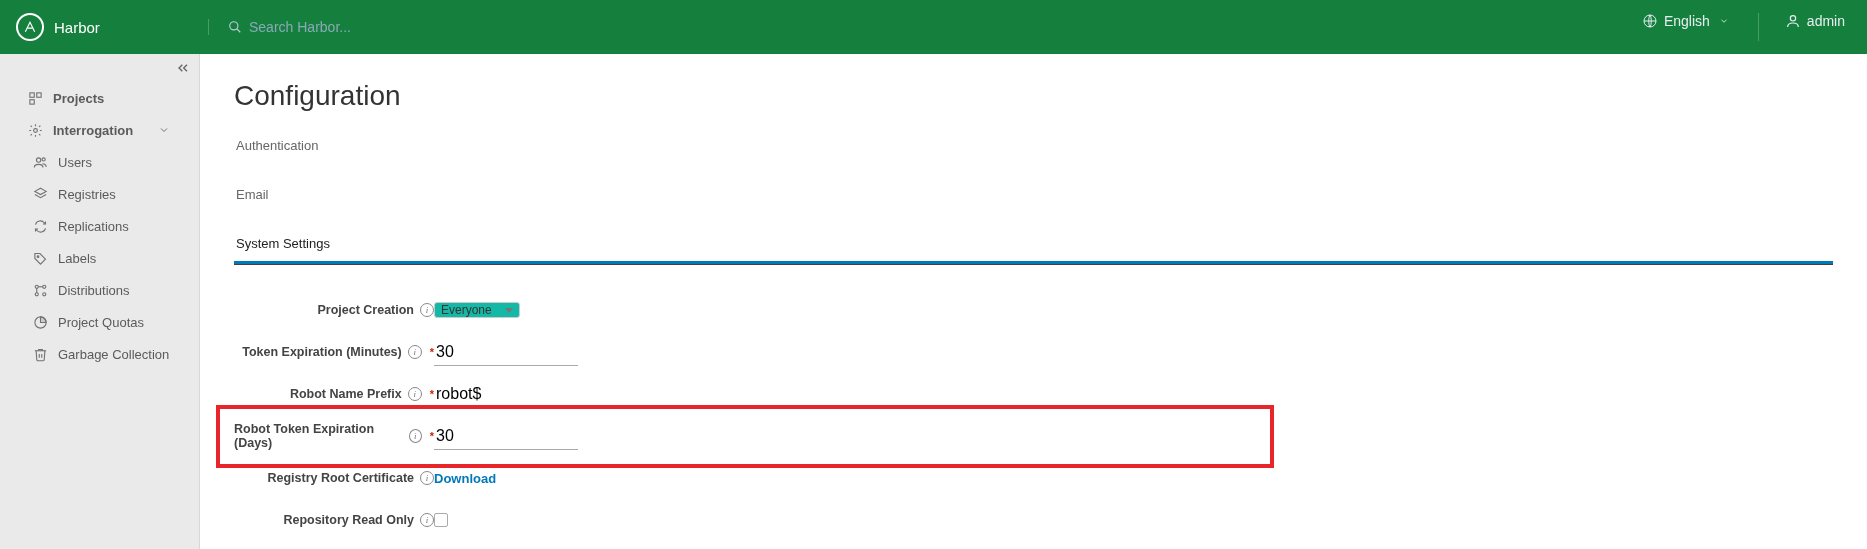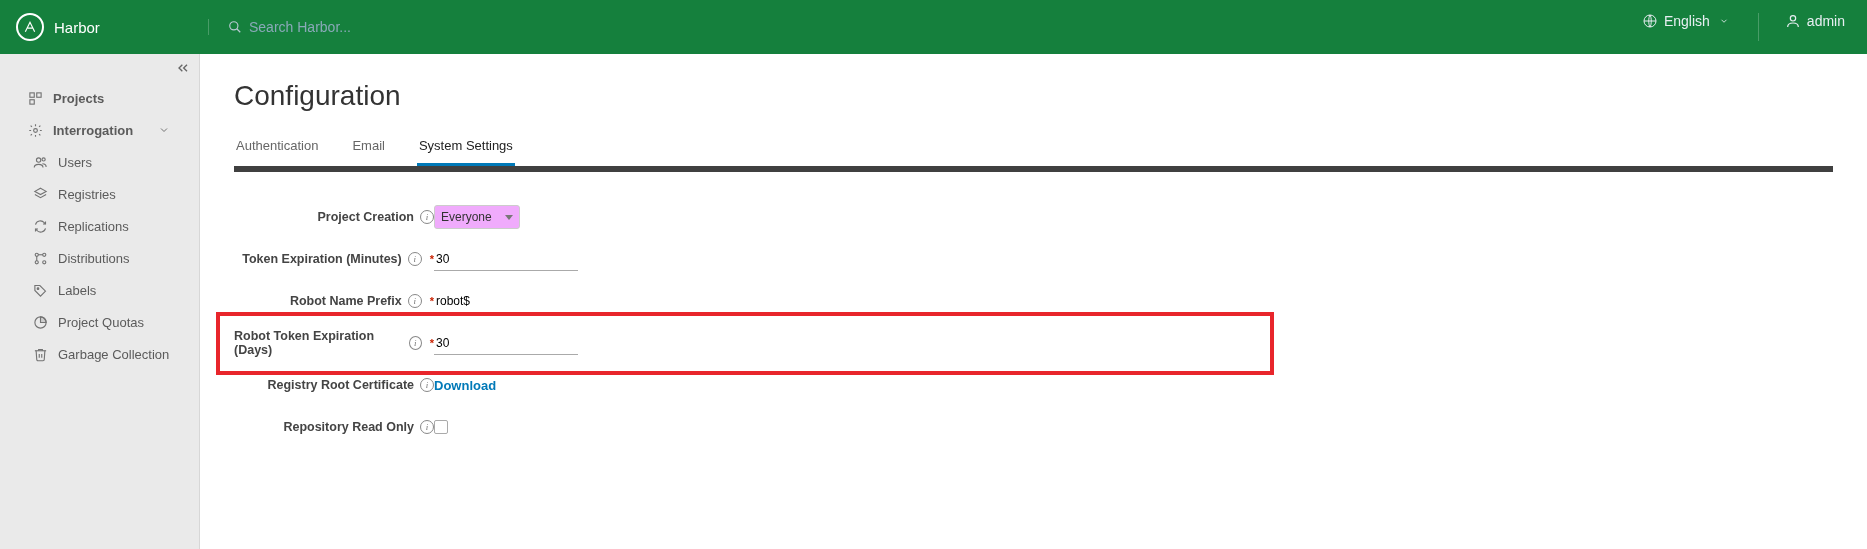--- a/index.html
+++ b/index.html
@@ -23,32 +23,32 @@
 .sidebar { width: 200px; background: #eaeaea; border-right: 1px solid #d7d7d7; position: relative; padding-top: 28px; }
 .collapse-btn { position: absolute; top: 6px; right: 8px; cursor: pointer; color: #666; }
 .side-item { display: flex; align-items: center; gap: 10px; padding: 8px 27px; color: #5b5b5b; font-size: 13px; cursor: pointer; }
 .side-item.top { font-weight: 600; }
 .side-item .chevron { margin-left: auto; }
 .side-sub { padding-left: 32px; }
 .icon { width: 16px; height: 16px; display: inline-flex; align-items: center; justify-content: center; color: #737373; flex-shrink: 0; }
 
 .main { flex: 1; padding: 26px 34px 44px 34px; overflow: auto; }
 .page-title { font-size: 28px; font-weight: 300; color: #333; margin-bottom: 18px; }
-.tabs { display: flex; gap: 30px; border-bottom: 6px solid #404040; margin-bottom: 24px; }
+.tabs { display: flex; gap: 13px; border-bottom: 1px solid #404040; margin-bottom: 24px; flex-direction: column; }
 .tab { padding: 8px 2px 10px; font-size: 13px; color: #666; cursor: pointer; border-bottom: 3px solid transparent; }
 .tab.active { color: #222; border-bottom-color: #0079b8; font-weight: 500; }
 
 .form-row { display: flex; align-items: center; min-height: 42px; }
 .form-label { width: 200px; font-size: 12.5px; font-weight: 600; color: #444; display: flex; align-items: center; gap: 6px; justify-content: flex-end; }
 .req { color: #c92100; font-size: 11px; margin-left: 2px; }
 .info-icon { width: 14px; height: 14px; border: 1px solid #888; border-radius: 50%; display: inline-flex; align-items: center; justify-content: center; font-size: 9px; color: #777; cursor: help; font-weight: 400; font-family: Georgia, serif; font-style: italic; }
 
-.select-box { width: 86px; height: 24px; border: 1px solid #ccc; border-radius: 3px; font-size: 12px; padding: 0 6px; display: flex; align-items: center; justify-content: space-between; cursor: pointer; background: #f0abfc; }
+.select-box { width: 86px; height: 16px; border: 1px solid #ccc; border-radius: 3px; font-size: 12px; padding: 0 6px; display: flex; align-items: center; justify-content: space-between; cursor: pointer; background: #14b8a6; }
 .chev-dn { width: 0; height: 0; border-left: 4px solid transparent; border-right: 4px solid transparent; border-top: 5px solid #777; }
-.text-input { width: 144px; border: none; border-bottom: 1px solid #aaa; font-size: 12px; padding: 4px 2px; outline: none; background: transparent; }
+.text-input { width: 144px; border: none; border-bottom: 1px solid #aaa; font-size: 16px; padding: 4px 2px; outline: none; background: transparent; }
 .download-link { color: #0079b8; font-size: 13px; font-weight: 600; cursor: pointer; }
 .checkbox { width: 14px; height: 14px; border: 1px solid #aaa; border-radius: 2px; cursor: pointer; background: #fff; }
 
 .highlight-box { position: relative; }
 .highlight-box::before { content: ""; position: absolute; left: -18px; right: -640px; top: -10px; bottom: -11px; border: 4px solid #e8252b; pointer-events: none; }
 .highlight-wrapper { position: relative; display: inline-block; width: 100%; }
 
 .cve-text { font-size: 13px; color: #333; }
 </style>
 </head>
@@ -163,38 +163,38 @@
             <path d="M20 15a8 8 0 0 1-14 3l-2-2"></path>
             <polyline points="20 4 20 8 16 8"></polyline>
             <polyline points="4 20 4 16 8 16"></polyline>
           </svg>
         </span>
       <span>Replications</span>
     </div>
     <div class="side-item side-sub">
       <span class="icon">
           <svg width="15" height="15" viewBox="0 0 24 24" fill="none" stroke="#737373" stroke-width="1.8">
+            <path d="M20 13l-8 8-9-9V4h8l9 9z"></path>
+            <circle cx="8" cy="9" r="1.3" fill="#737373"></circle>
+          </svg>
+        </span>
+      <span>Labels</span>
+    </div>
+    <div class="side-item side-sub">
+      <span class="icon">
+          <svg width="15" height="15" viewBox="0 0 24 24" fill="none" stroke="#737373" stroke-width="1.8">
             <circle cx="6" cy="6" r="2.5"></circle>
             <circle cx="18" cy="6" r="2.5"></circle>
             <circle cx="6" cy="18" r="2.5"></circle>
             <circle cx="18" cy="18" r="2.5"></circle>
             <line x1="8" y1="6" x2="16" y2="6"></line>
             <line x1="6" y1="8" x2="6" y2="16"></line>
           </svg>
         </span>
       <span>Distributions</span>
-    </div>
-    <div class="side-item side-sub">
-      <span class="icon">
-          <svg width="15" height="15" viewBox="0 0 24 24" fill="none" stroke="#737373" stroke-width="1.8">
-            <path d="M20 13l-8 8-9-9V4h8l9 9z"></path>
-            <circle cx="8" cy="9" r="1.3" fill="#737373"></circle>
-          </svg>
-        </span>
-      <span>Labels</span>
     </div>
     <div class="side-item side-sub">
       <span class="icon">
           <svg width="15" height="15" viewBox="0 0 24 24" fill="none" stroke="#737373" stroke-width="1.8">
             <circle cx="12" cy="12" r="9"></circle>
             <path d="M12 3 A9 9 0 0 1 21 12 L12 12 Z" fill="#737373" fill-opacity="0.25"></path>
           </svg>
         </span>
       <span>Project Quotas</span>
     </div>

